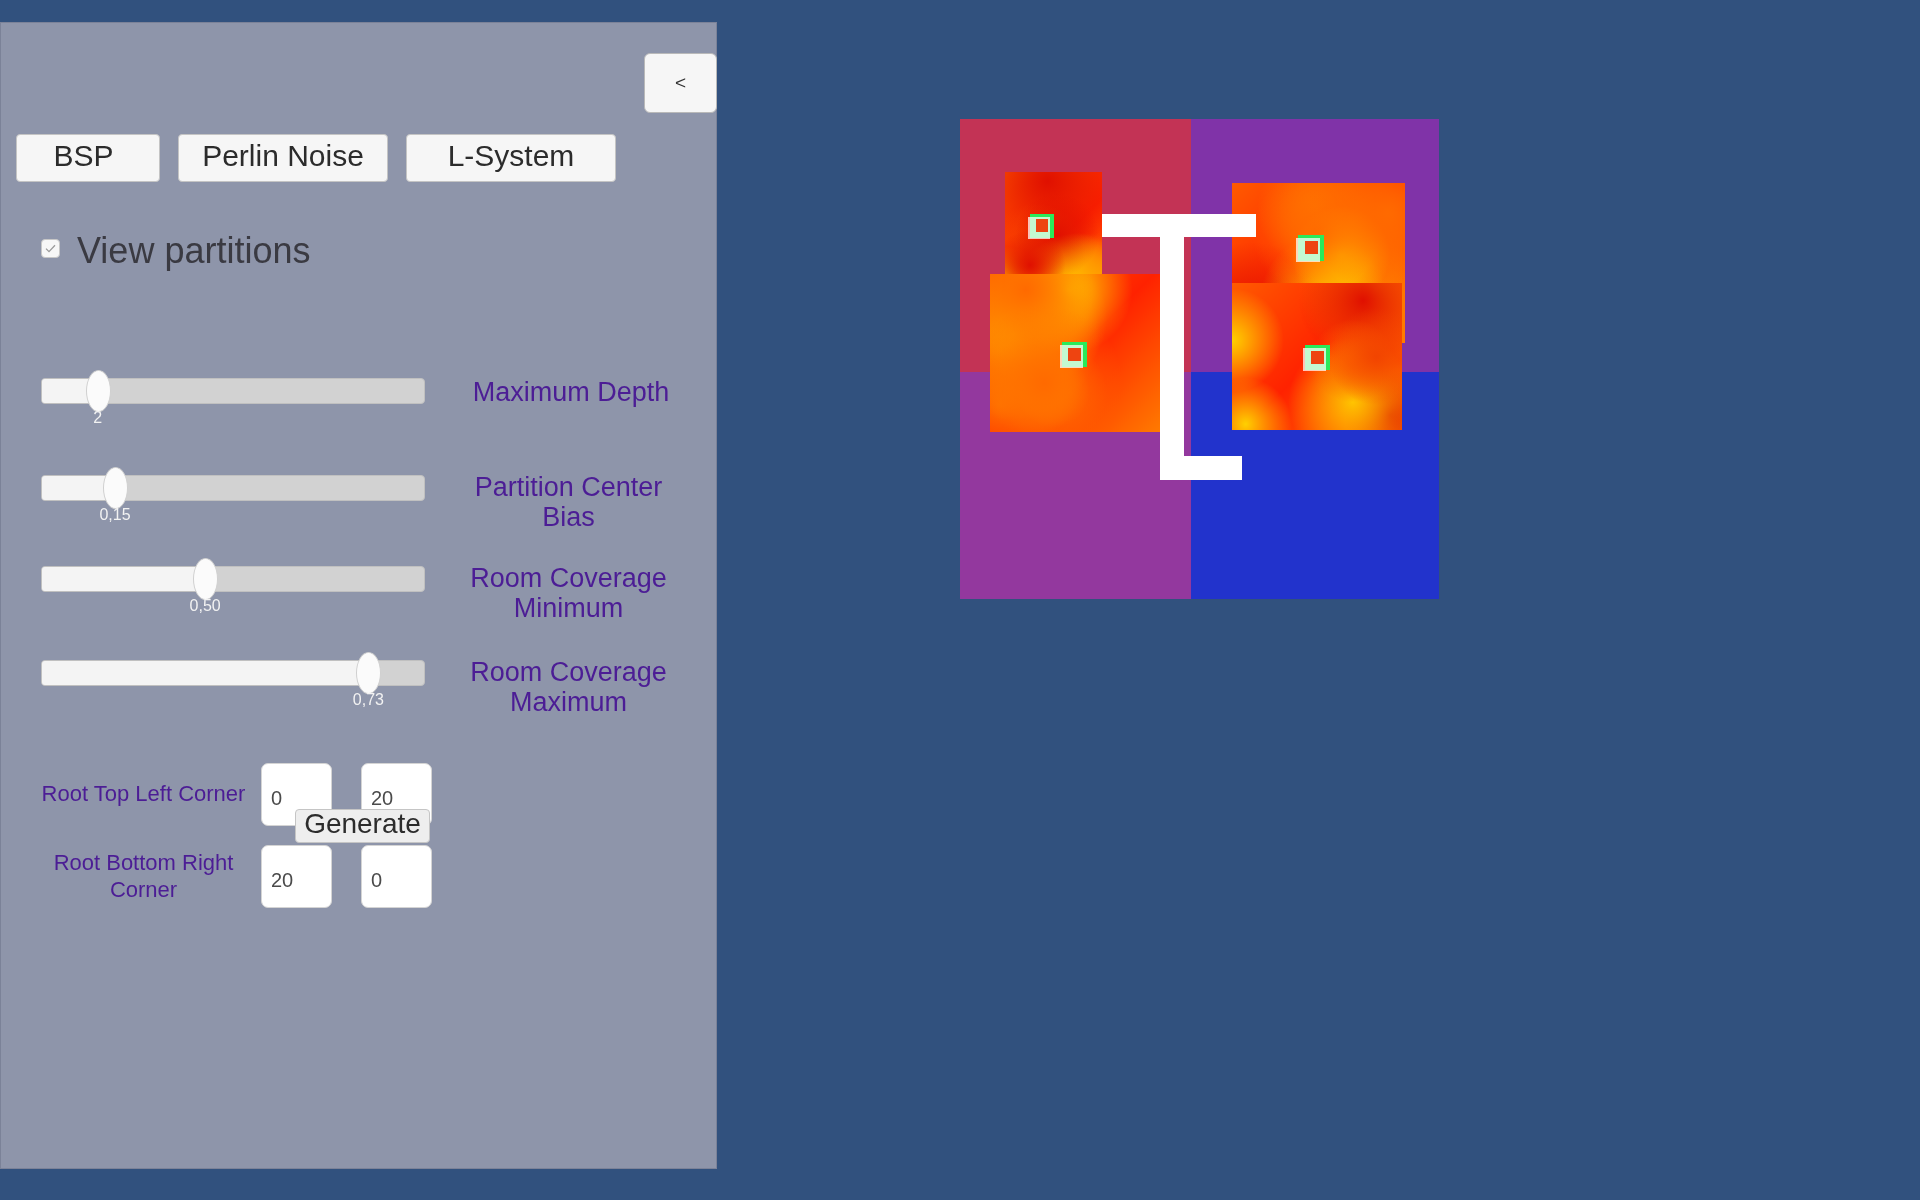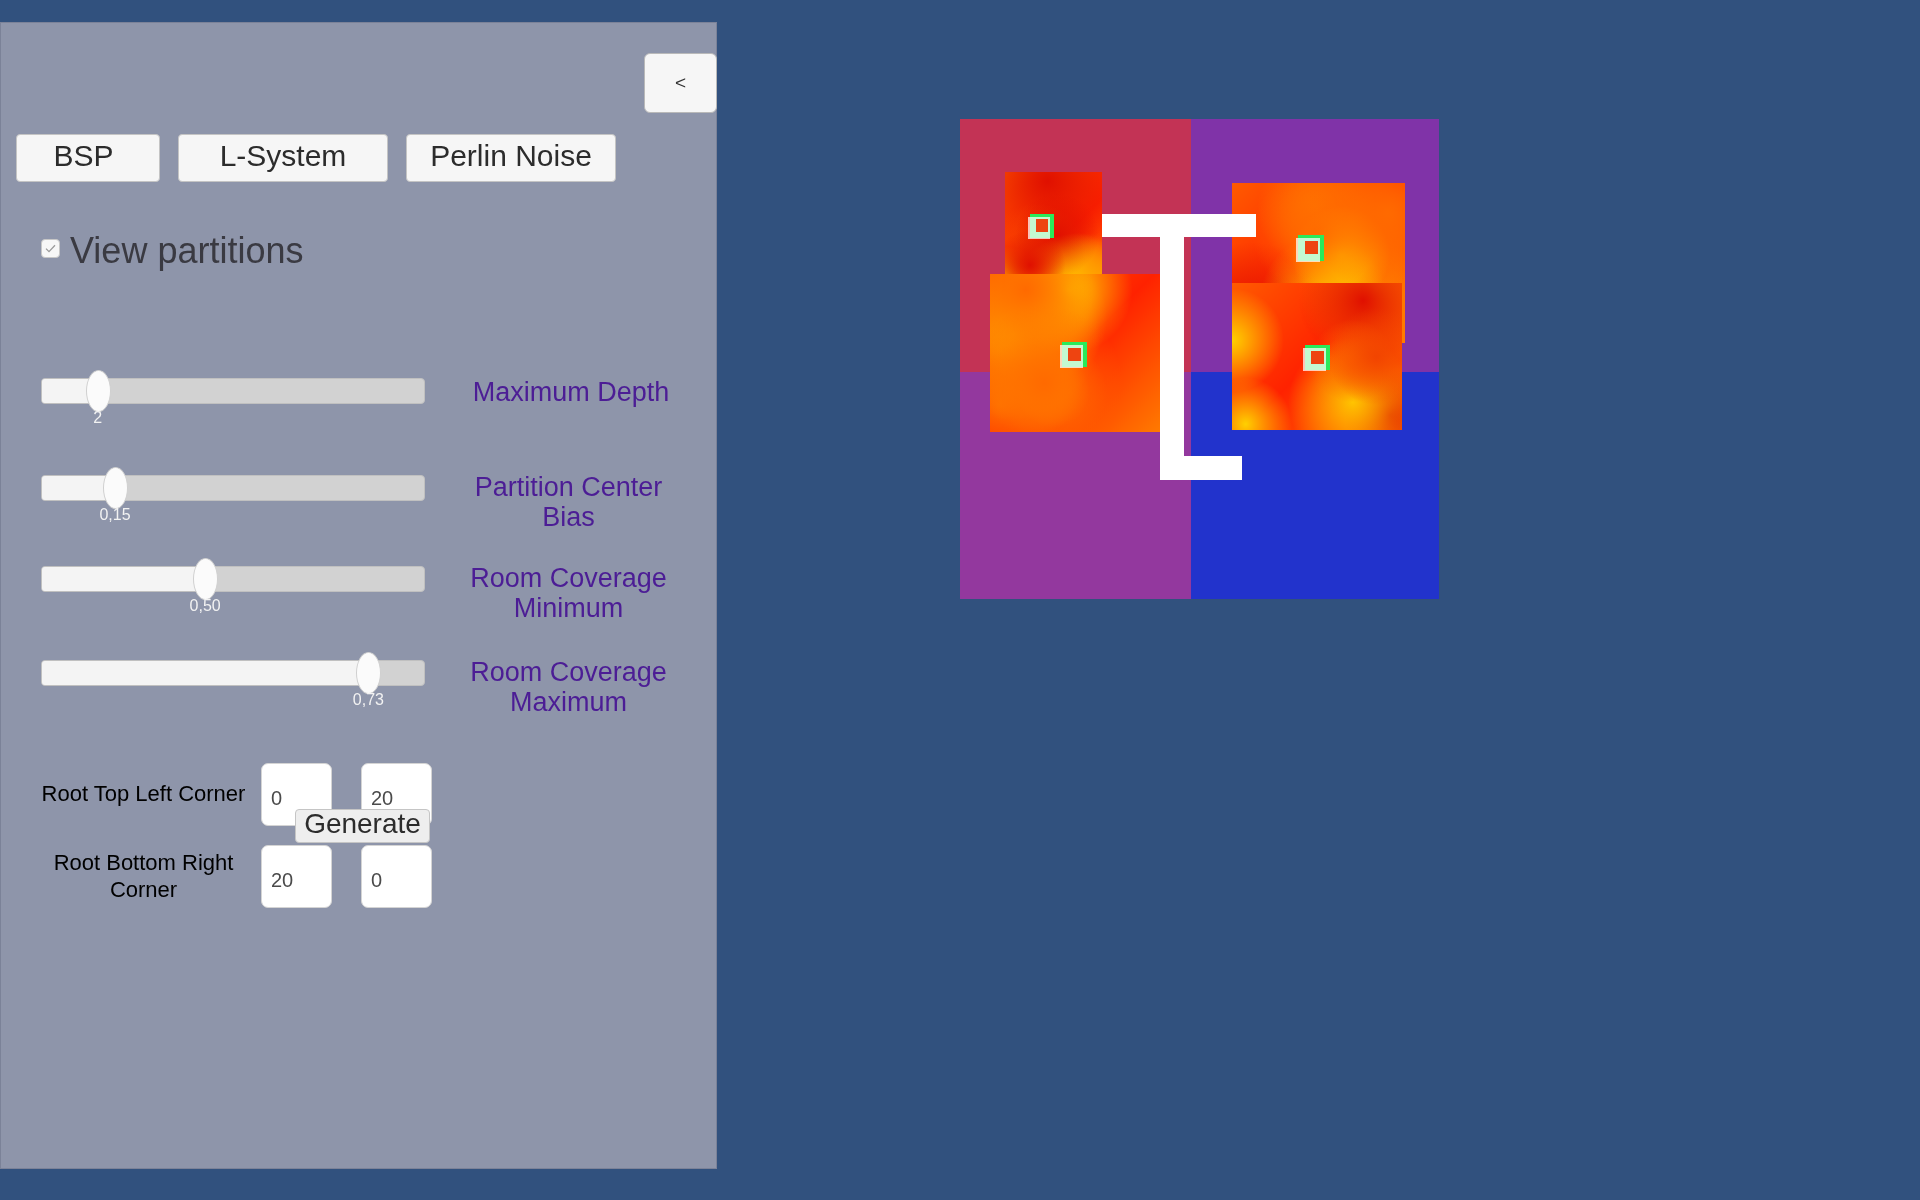--- a/index.html
+++ b/index.html
@@ -73,21 +73,21 @@
     display: flex; align-items: center; justify-content: center;
     margin-top: 6px;
     cursor: pointer;
     flex: none;
   }
   .cb svg { display: block; }
   .cb-label {
     font-size: 36px;
     color: #3a3a42;
     line-height: 1;
-    margin-left: 10px;
+    margin-left: 17px;
     white-space: nowrap;
   }
 
   
   .slider-row { position: absolute; left: 40px; }
   #slider-row-max-depth   { top: 355px; }
   #slider-row-center-bias { top: 452px; }
   #slider-row-cov-min     { top: 543px; }
   #slider-row-cov-max     { top: 637px; }
 
@@ -137,21 +137,21 @@
   
   .corner-row { position: absolute; display: flex; align-items: center; }
   #corner-row-tl { left: 25px; top: 740px; }
   #corner-row-br { left: 25px; top: 822px; }
 
   .corner-label {
     width: 235px;
     text-align: center;
     font-size: 22px;
     line-height: 1.2;
-    color: #000000;
+    color: #4c1d95;
   }
   .num-input {
     width: 71px; height: 63px;
     background: #ffffff;
     border: 1px solid #d4d4d4;
     border-radius: 7px;
     color: #4b4b4b;
     font-size: 20px;
     font-family: "Liberation Sans", sans-serif;
     padding: 8px 0 0 9px;
@@ -246,22 +246,22 @@
   </div>
 
 <div id="panel">
 
   <div id="collapse-btn">
     <span>&lt;</span>
   </div>
 
   <div id="tabs">
     <div class="tab-btn" id="tab-bsp">BSP</div>
+    <div class="tab-btn" id="tab-perlin">Perlin Noise</div>
     <div class="tab-btn" id="tab-lsystem">L-System</div>
-    <div class="tab-btn" id="tab-perlin">Perlin Noise</div>
   </div>
 
   <div class="check-row" id="row-view-partitions">
     <div class="cb">
       <svg width="13" height="13" viewBox="0 0 13 13">
         <path d="M2 6.6 L5 9.6 L11 3.2" fill="none" stroke="#9a9a9a" stroke-width="1.3"></path>
       </svg>
     </div>
     <div class="cb-label">View partitions</div>
   </div>

